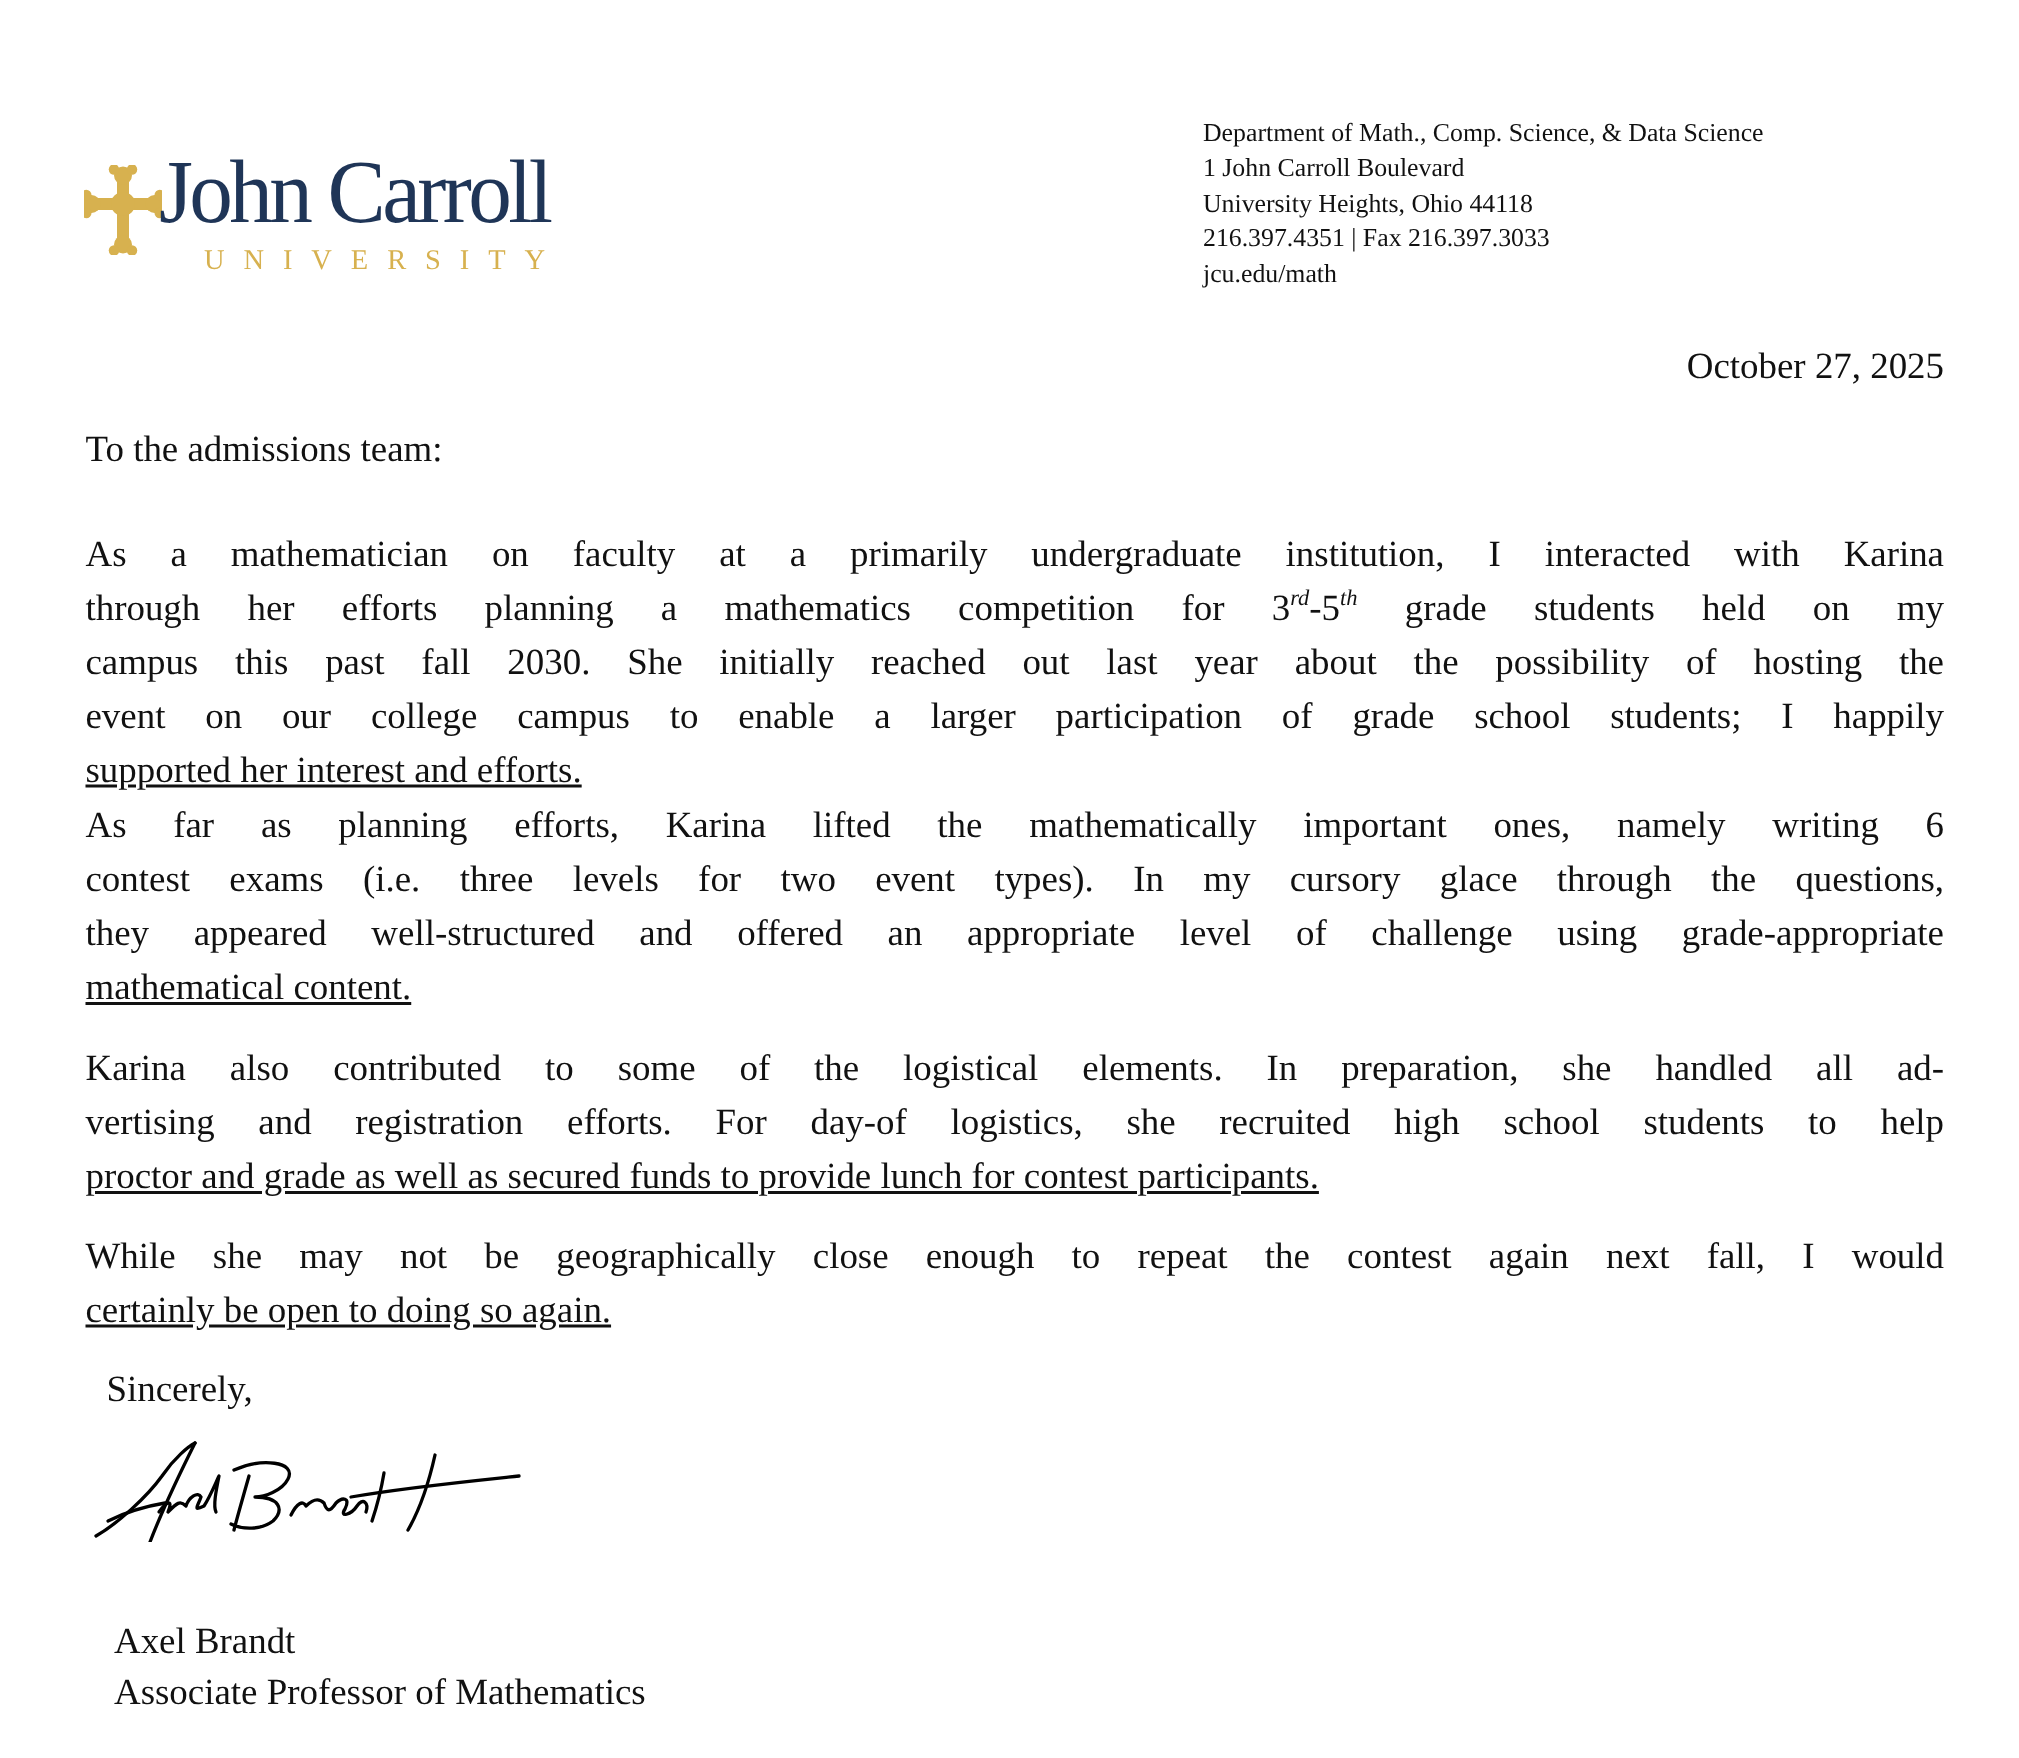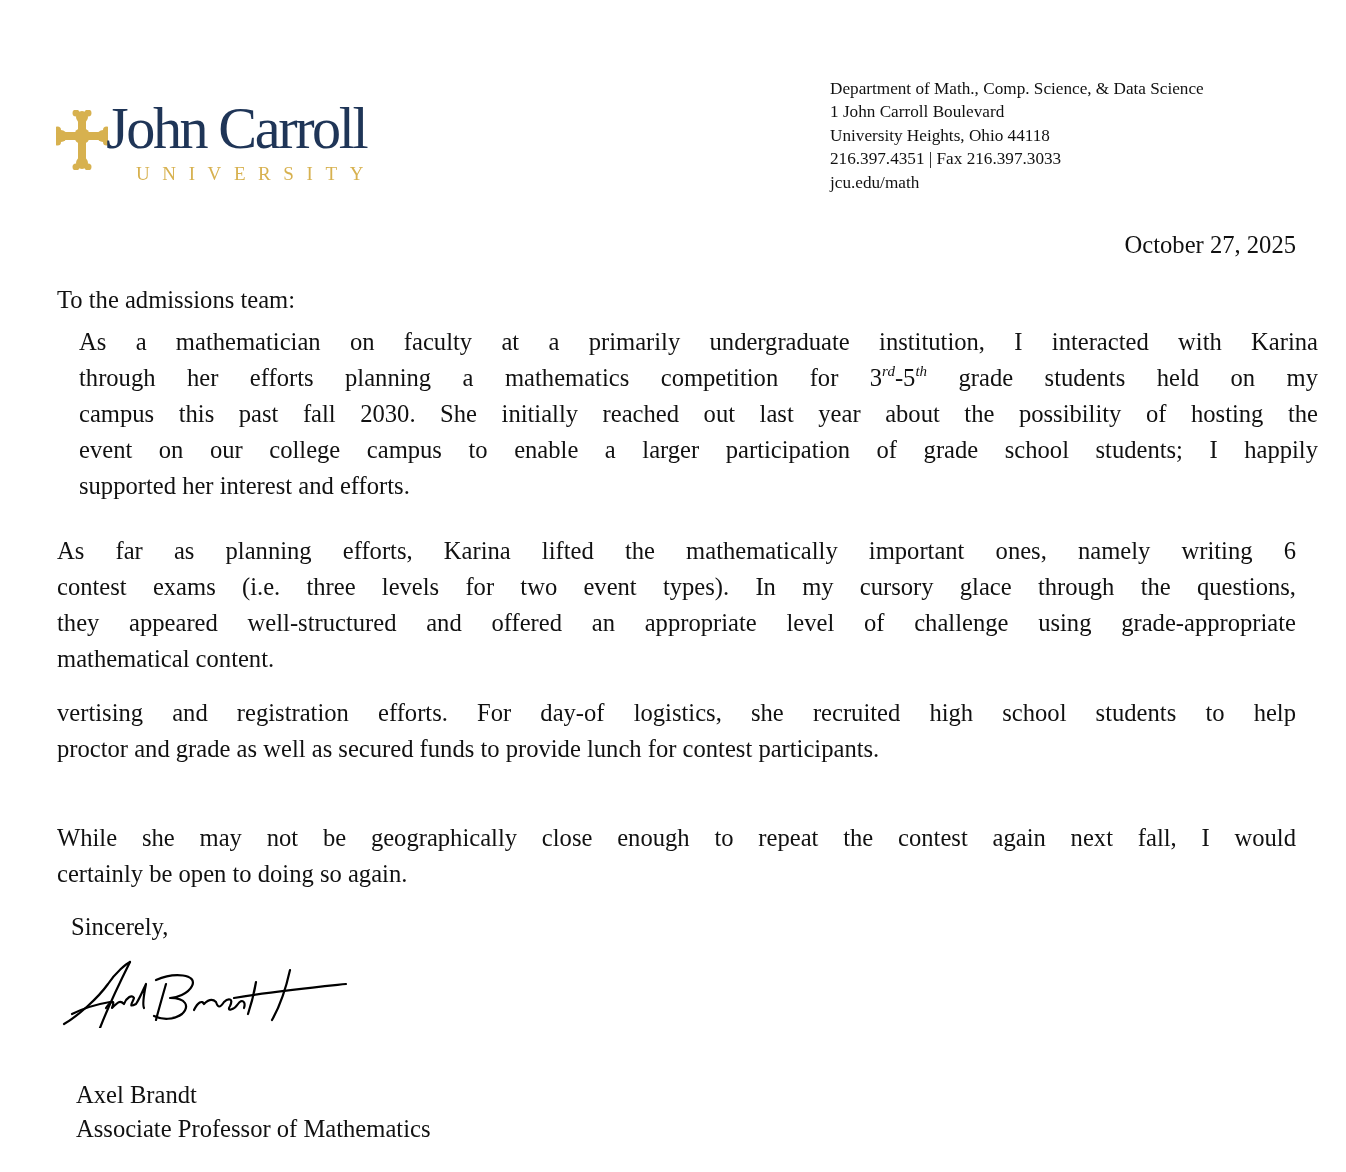--- a/index.html
+++ b/index.html
@@ -52,21 +52,20 @@
       line-height: 1;
     }
     .address {
       position: absolute;
       left: 802px;
       top: 77px;
       font-size: 17.2px;
       line-height: 23.4px;
       color: #111;
       white-space: nowrap;
-      margin-left: 28px;
     }
     .address div { height: 23.4px; }
     .date {
       position: absolute;
       right: 50px;
       top: 228px;
       font-size: 24.6px;
       line-height: 34px;
       white-space: nowrap;
     }
@@ -87,20 +86,21 @@
     .line {
       height: 36px;
       line-height: 36px;
       text-align: justify;
       text-align-last: justify;
       white-space: nowrap;
       overflow: visible;
     }
     .line.last {
       text-align-last: left;
+      text-decoration: underline;
     }
     sup {
       font-size: 15px;
       font-style: italic;
       line-height: 0;
       vertical-align: 10px;
     }
     .closing {
       position: absolute;
       left: 71px;
@@ -157,36 +157,37 @@
   <div>1 John Carroll Boulevard</div>
   <div>University Heights, Ohio 44118</div>
   <div>216.397.4351 | Fax 216.397.3033</div>
   <div>jcu.edu/math</div>
 </div>
 
 <div class="date">October 27, 2025</div>
 
 <div class="salutation">To the admissions team:</div>
 
-<div class="body-text" style="top:324px;margin-left:22px;">
+<div class="body-text" style="top:352px;">
   <div class="line">As a mathematician on faculty at a primarily undergraduate institution, I interacted with Karina</div>
   <div class="line"><span>through her efforts planning a mathematics competition for 3</span><sup>rd</sup><span>-5</span><sup>th</sup><span> grade students held on my</span></div>
   <div class="line">campus this past fall 2030. She initially reached out last year about the possibility of hosting the</div>
   <div class="line">event on our college campus to enable a larger participation of grade school students; I happily</div>
   <div class="line last">supported her interest and efforts.</div>
 </div>
 
 <div class="body-text" style="top:533px;">
   <div class="line">As far as planning efforts, Karina lifted the mathematically important ones, namely writing 6</div>
   <div class="line">contest exams (i.e. three levels for two event types). In my cursory glace through the questions,</div>
   <div class="line">they appeared well-structured and offered an appropriate level of challenge using grade-appropriate</div>
   <div class="line last">mathematical content.</div>
 </div>
 
 <div class="body-text" style="top:695px;">
+  <div class="line">Karina also contributed to some of the logistical elements. In preparation, she handled all ad-</div>
   <div class="line">vertising and registration efforts. For day-of logistics, she recruited high school students to help</div>
   <div class="line last">proctor and grade as well as secured funds to provide lunch for contest participants.</div>
 </div>
 
 <div class="body-text" style="top:820px;">
   <div class="line">While she may not be geographically close enough to repeat the contest again next fall, I would</div>
   <div class="line last">certainly be open to doing so again.</div>
 </div>
 
 <div class="closing">Sincerely,</div>

